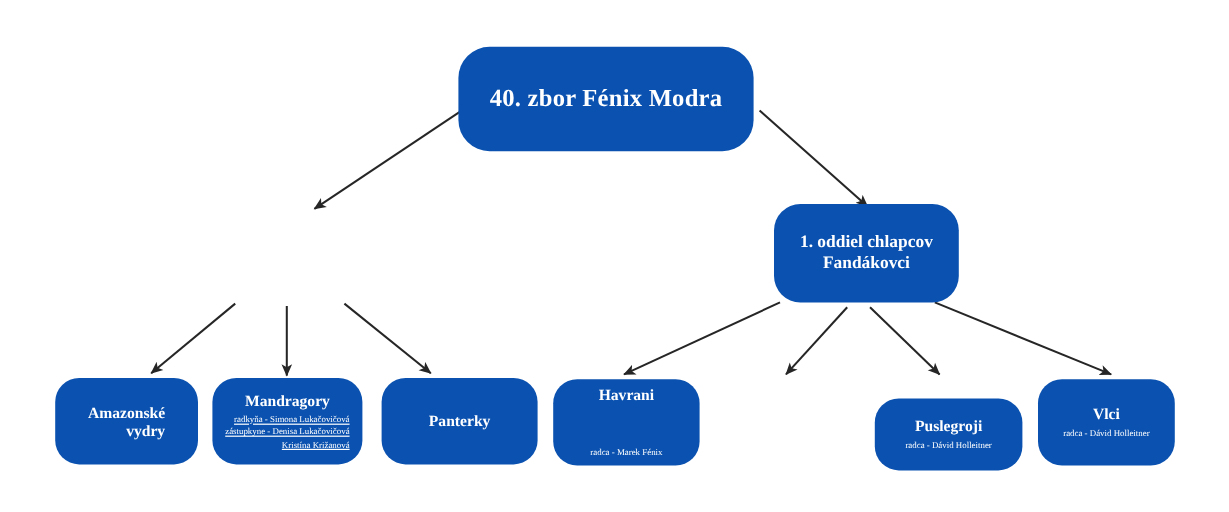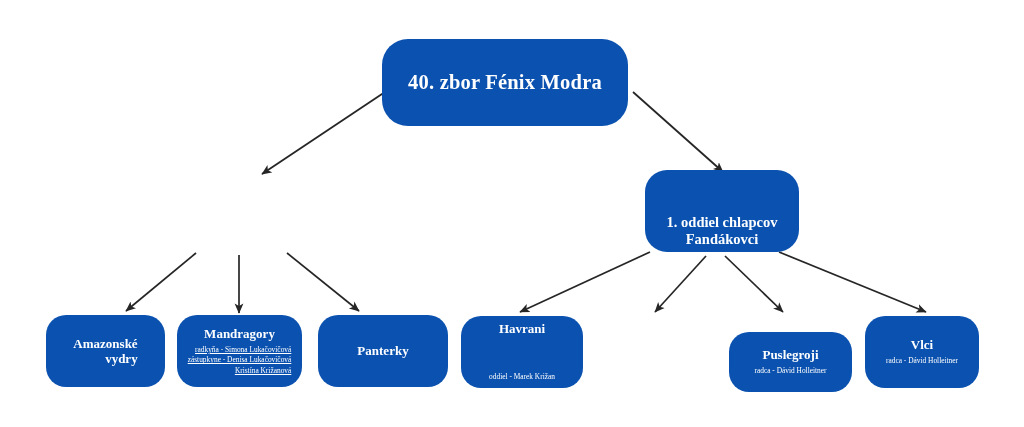--- a/index.html
+++ b/index.html
@@ -27,21 +27,21 @@
     position: absolute;
     background: #0B52B0;
     border-radius: 22px;
     color: #ffffff;
     display: flex;
     flex-direction: column;
     align-items: center;
     justify-content: center;
     text-align: center;
     box-sizing: border-box;
-    padding: 4px 6px;
+    padding: 19px 6px;
   }
   .node.root    { border-radius: 26px; }
   .node.leaf    { border-radius: 20px; }
   .node-title {
     font-weight: bold;
     line-height: 1.18;
     white-space: pre-line;
   }
   .node.root .node-title   { font-size: 20.5px; letter-spacing: .2px; }
   .node.branch .node-title { font-size: 14.5px; }
@@ -79,21 +79,21 @@
       <line x1="725" y1="256" x2="783" y2="312"></line>
       <line x1="779" y1="252" x2="926" y2="312"></line>
     </g>
   </svg>
 
   <div class="node root" style="left:382px; top:39px; width:246px; height:87px;">
     <div class="node-title">40. zbor Fénix Modra</div>
   </div>
 
 
-  <div class="node branch" style="left:645px; top:170px; width:154px; height:82px;justify-content:flex-end;">
+  <div class="node branch" style="left:645px; top:170px; width:154px; height:82px;">
     <div class="node-title">1. oddiel chlapcov
 Fandákovci</div>
   </div>
 
   <div class="node leaf" style="left:46px; top:315px; width:119px; height:72px;text-align:right;">
     <div class="node-title">Amazonské
 vydry</div>
   </div>
 
   <div class="node leaf" style="left:177px; top:315px; width:125px; height:72px;">
@@ -102,21 +102,21 @@
 zástupkyne - Denisa Lukačovičová
 Kristína Križanová</div>
   </div>
 
   <div class="node leaf" style="left:318px; top:315px; width:130px; height:72px;gap:40px;">
     <div class="node-title">Panterky</div>
   </div>
 
   <div class="node leaf" style="left:461px; top:316px; width:122px; height:72px;gap:32px;">
     <div class="node-title">Havrani</div>
-    <div class="node-sub">oddiel - Marek Križan</div>
+    <div class="node-sub">radca - Marek Fénix</div>
   </div>
 
 
   <div class="node leaf" style="left:729px; top:316px; width:123px; height:60px;margin-top:16px;">
     <div class="node-title">Puslegroji</div>
     <div class="node-sub">radca - Dávid Holleitner</div>
   </div>
 
   <div class="node leaf" style="left:865px; top:316px; width:114px; height:72px;">
     <div class="node-title">Vlci</div>

